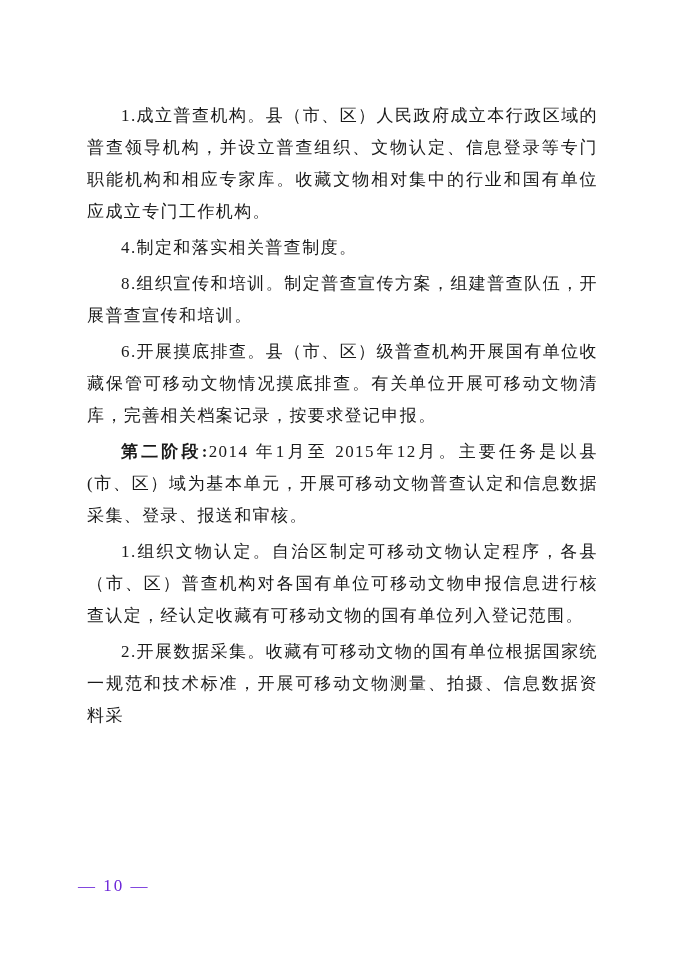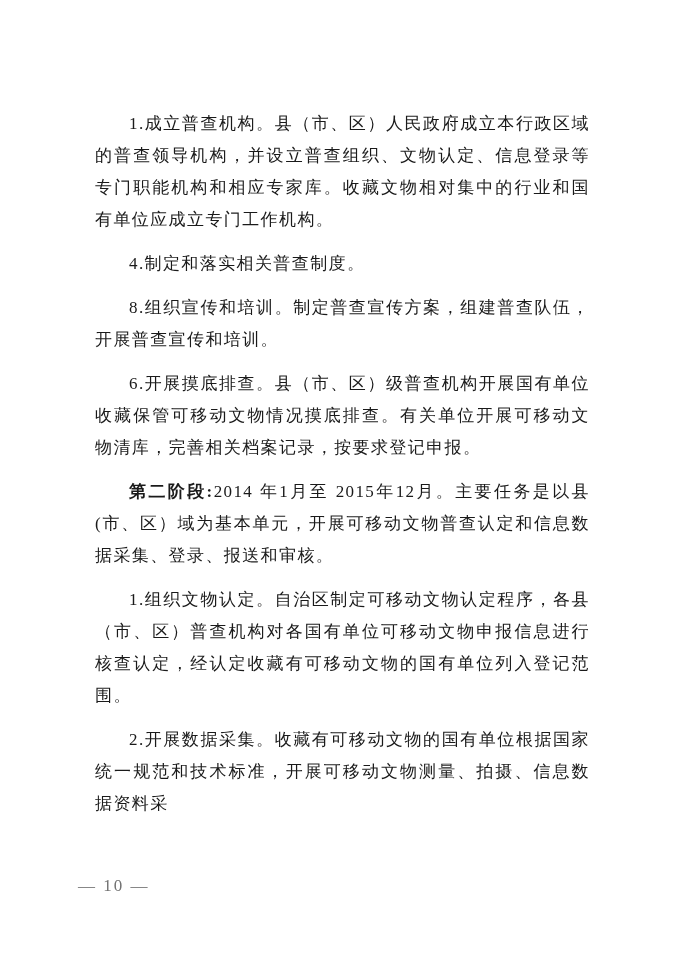--- a/index.html
+++ b/index.html
@@ -21,34 +21,34 @@
     left: 83px;
     top: 96px;
     width: 519px;
     font-size: 17px;
     line-height: 32px;
     letter-spacing: 1.4px;
     text-align: justify;
     text-justify: inter-ideograph;
   }
   .para {
-    margin: 12px;
+    margin: 4px;
     padding: 0;
     text-indent: 2em;
   }
   .bold {
     font-weight: bold;
   }
   .footer {
     position: absolute;
     left: 78px;
     top: 876px;
     font-size: 17px;
     letter-spacing: 2px;
-    color: #737373;
+    color: #6d28d9;
   }
 </style>
 </head>
 <body>
 
 <div class="page">
   <main class="content" id="paragraphs">
       <p class="para"><span>1.成立普查机构。县（市、区）人民政府成立本行政区域的普查领导机构，并设立普查组织、文物认定、信息登录等专门职能机构和相应专家库。收藏文物相对集中的行业和国有单位应成立专门工作机构。</span></p>
       <p class="para"><span>4.制定和落实相关普查制度。</span></p>
       <p class="para"><span>8.组织宣传和培训。制定普查宣传方案，组建普查队伍，开展普查宣传和培训。</span></p>

